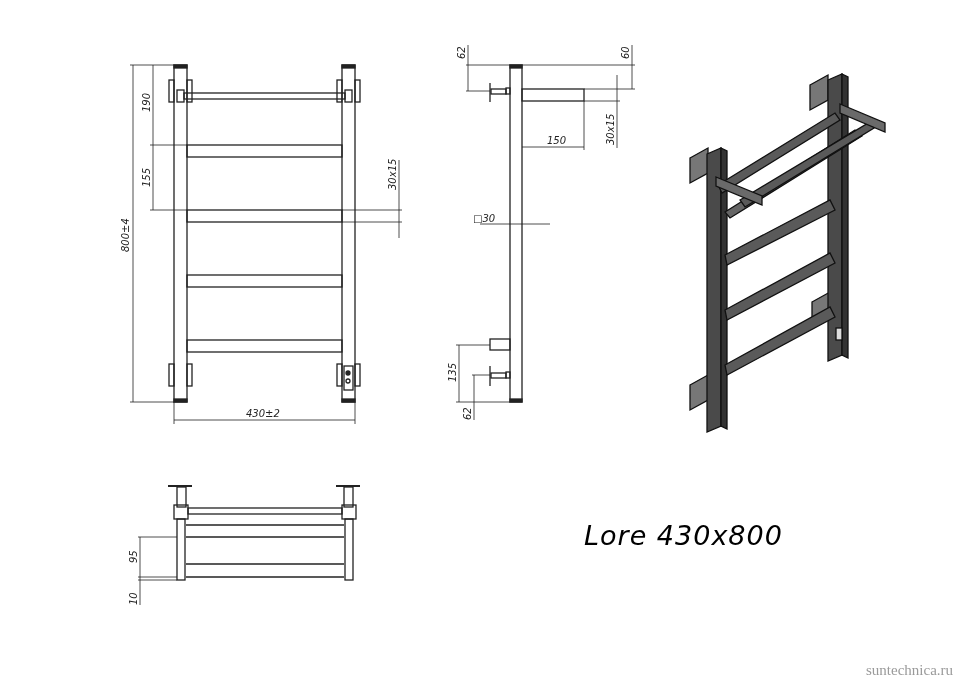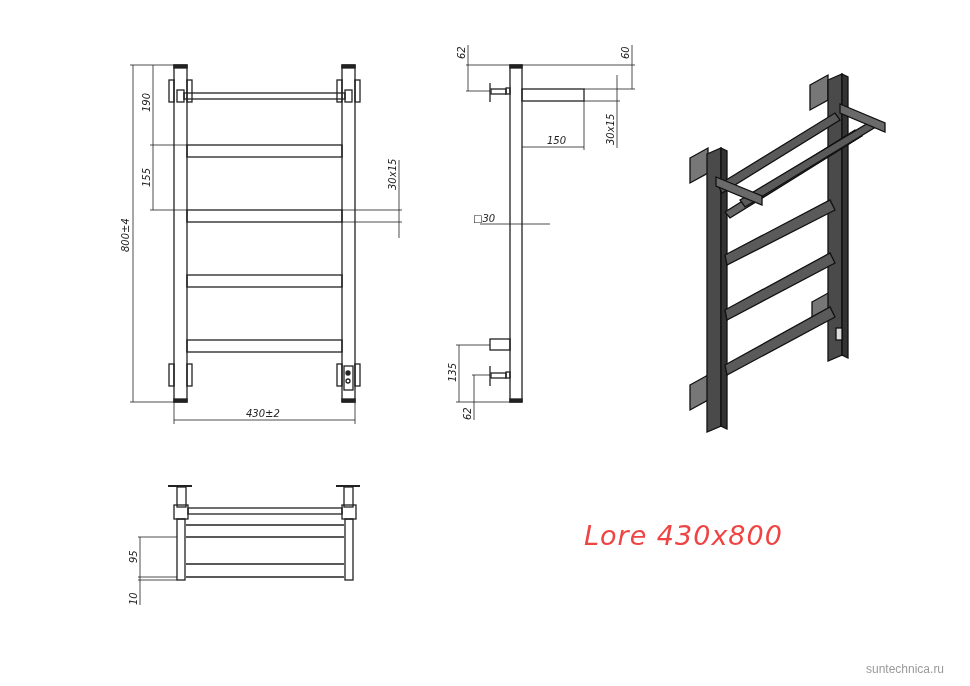--- a/index.html
+++ b/index.html
@@ -1,20 +1,20 @@
 <!DOCTYPE html>
 <html><head>
 <meta charset="utf-8">
 <style>
   html,body{margin:0;padding:0;background:#fff;}
   #root{position:relative;width:970px;height:686px;background:#fff;overflow:hidden;}
   svg{position:absolute;left:0;top:0;}
   .dim{font-family:"DejaVu Sans",sans-serif;font-style:italic;font-size:10px;fill:#222;}
-  .title{position:absolute;left:584px;top:520px;font-family:"DejaVu Sans",sans-serif;font-style:italic;font-size:27px;color:#ef4444;letter-spacing:1px;}
-  .wm{position:absolute;left:866px;top:662px;font-family:Liberation Sans, sans-serif;font-size:12px;color:#9a9a9a;}
+  .title{position:absolute;left:584px;top:520px;font-family:"DejaVu Sans",sans-serif;font-style:italic;font-size:27px;color:#000000;letter-spacing:1px;}
+  .wm{position:absolute;left:866px;top:662px;font-family:Liberation Serif, serif;font-size:15px;color:#9a9a9a;}
 </style>
 </head>
 <body>
 
 <div id="root">
 <svg width="970" height="686" viewBox="0 0 970 686">
   <g stroke="#222" fill="none" stroke-width="1.3">
 
     <g>
       <rect x="174" y="65" width="13" height="337" fill="#fff"></rect>

